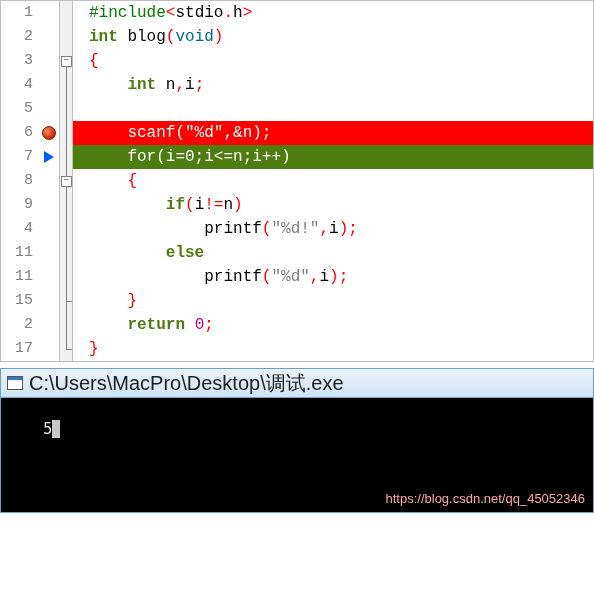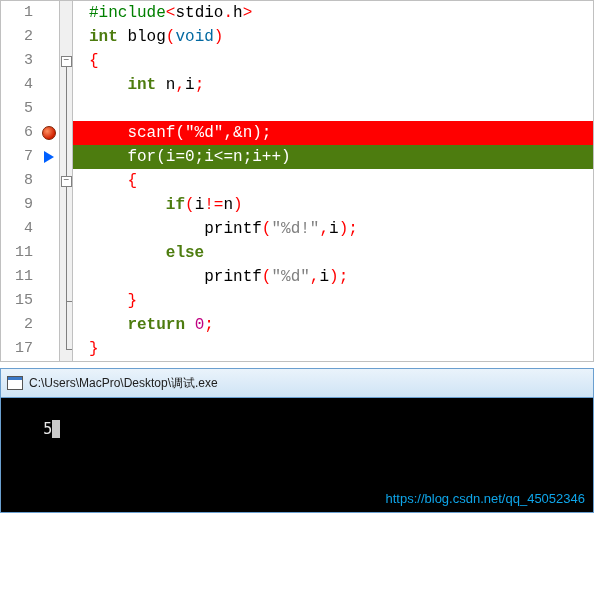--- a/index.html
+++ b/index.html
@@ -109,21 +109,21 @@
     width: 594px;
   }
   .console-title {
     background: linear-gradient(#eaf3fb, #cfe4f5);
     border: 1px solid #6a9fd0;
     height: 30px;
     display: flex;
     align-items: center;
     padding: 10px 6px;
     font-family: "Segoe UI", Tahoma, sans-serif;
-    font-size: 12px;
+    font-size: 20px;
     color: #202020;
     gap: 6px;
   }
   .console-icon {
     width: 16px; height: 14px;
     border: 1px solid #555;
     background: #fff;
     position: relative;
   }
   .console-icon::before {
@@ -141,21 +141,21 @@
     white-space: pre;
     position: relative;
     border-left: 1px solid #6a9fd0;
     border-right: 1px solid #6a9fd0;
     border-bottom: 1px solid #6a9fd0;
   }
   .watermark {
     position: absolute;
     right: 8px;
     bottom: 6px;
-    color: #0ea5e9;
+    color: #fca5a5;
     font-size: 13px;
     font-family: Arial, sans-serif;
   }
   .cursor-blk {
     display: inline-block;
     width: 8px;
     background: #c8c8c8;
     color: #000;
   }
 </style>

